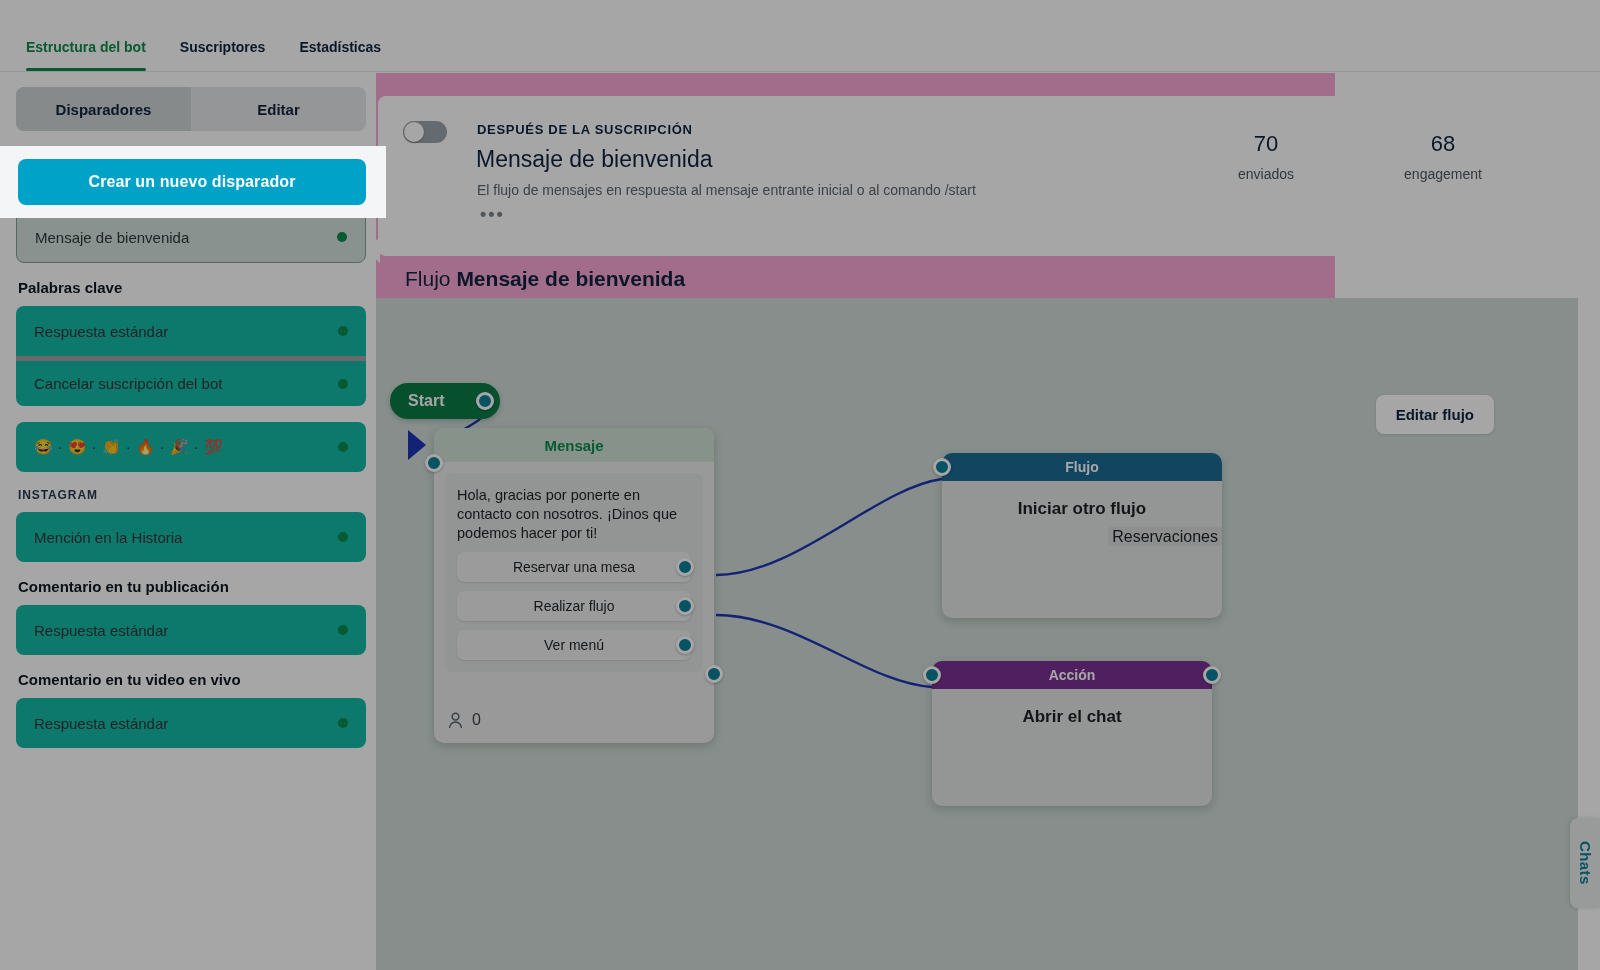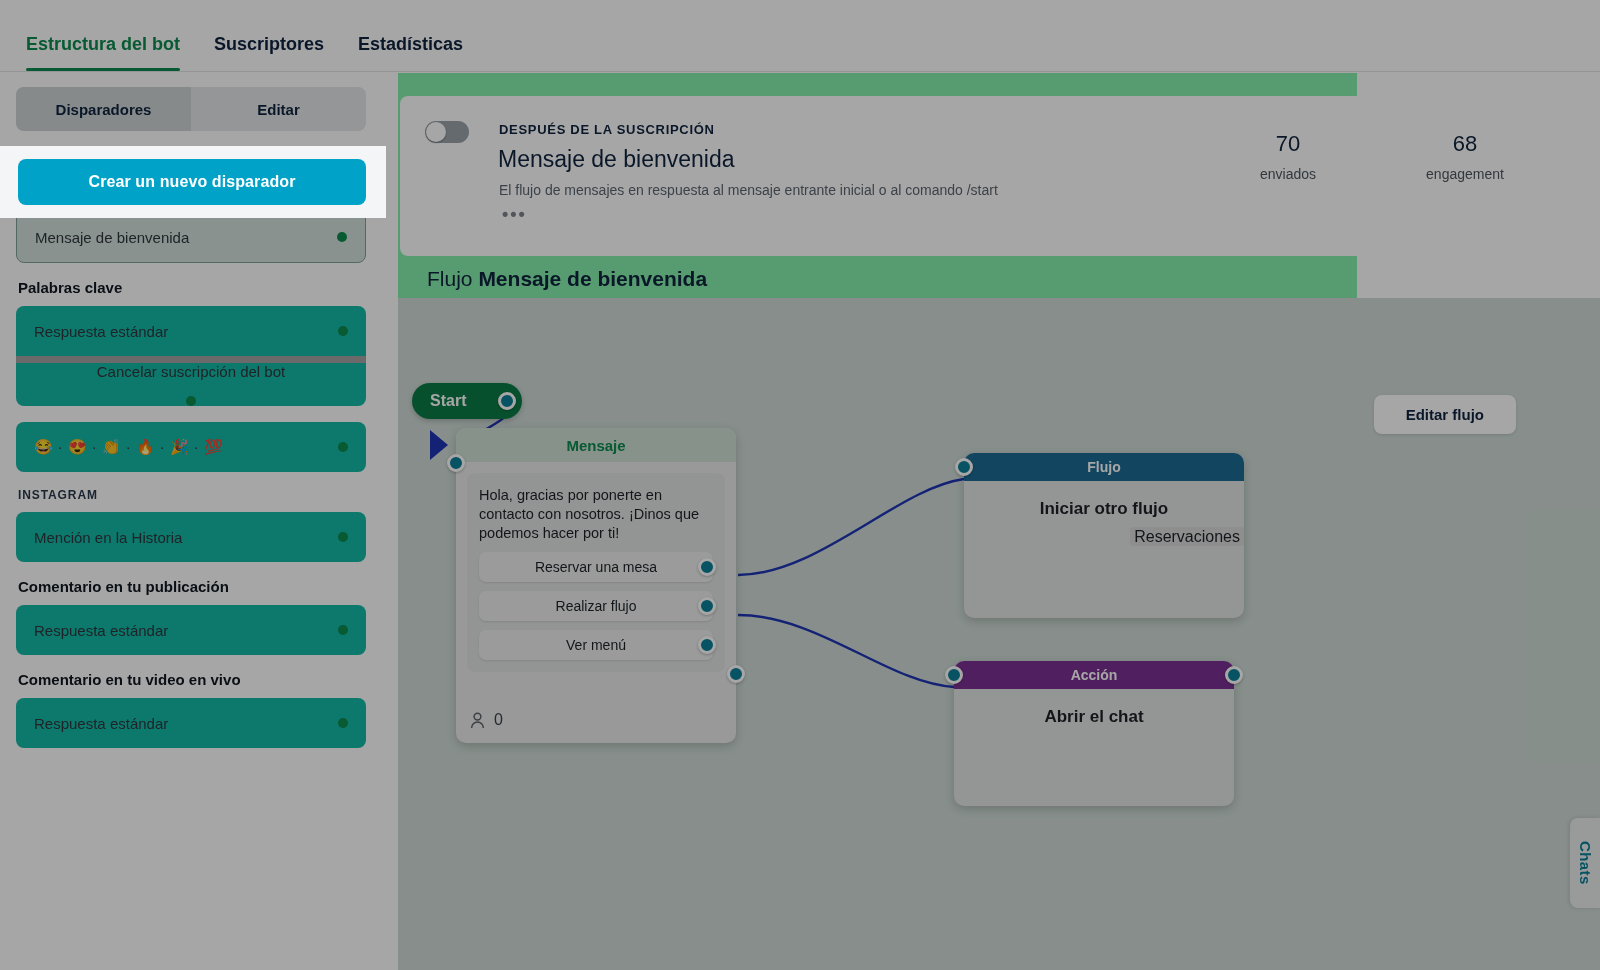--- a/index.html
+++ b/index.html
@@ -50,21 +50,21 @@
   
   #topbar {
     position: absolute; left: 0; top: 0;
     width: 1600px; height: 72px;
     background: #ffffff;
     border-bottom: 1px solid #e3e5e6;
   }
   .top-tabs { display: flex; align-items: flex-end; height: 100%; padding-left: 26px; gap: 34px; }
   .top-tab {
     position: relative;
-    font-size: 18px; font-weight: bold;
+    font-size: 14px; font-weight: bold;
     color: #10243e;
     padding-bottom: 16px;
     cursor: pointer;
     white-space: nowrap;
     margin-top: 24px;
   }
   .top-tab.active { color: #0c8a4d; }
   .top-tab.active::after {
     content: "";
     position: absolute; left: 0; right: 0; bottom: 0;
@@ -109,21 +109,21 @@
     border: 1px solid #7fa398;
   }
   .list-row {
     height: 50px;
     display: flex; align-items: center;
     padding: 0 18px;
     font-size: 15px; color: #31373d;
     cursor: pointer;
     position: relative;
   }
-  .list-row + .list-row { border-top: 7px solid #a3a3a3; flex-direction: column; }
+  .list-row + .list-row { border-top: 5px solid #a3a3a3; }
   .list-row .label { flex: 1; white-space: nowrap; overflow: hidden; text-overflow: ellipsis; }
   .dot {
     width: 10px; height: 10px; border-radius: 50%;
     background: #0c8a4d; flex: 0 0 auto;
   }
   .emoji-row { font-size: 15px; letter-spacing: .5px; }
 
   .section-title {
     font-size: 15px; font-weight: bold; color: #0f1720;
     margin: 2px 0 10px 2px;
@@ -138,23 +138,23 @@
     left: 366px; top: 237px;
     width: 0; height: 0;
     border-top: 13px solid transparent;
     border-bottom: 13px solid transparent;
     border-right: 14px solid #ffffff;
     z-index: 5;
   }
 
   
   #main {
-    position: absolute; left: 398px; top: 73px;
+    position: absolute; left: 376px; top: 73px;
     width: 959px; height: 897px;
-    background: #86efac;
+    background: #f9a8d4;
   }
   #header-card {
     position: absolute; left: 2px; top: 23px;
     width: 1183px; height: 160px;
     background: #ffffff;
     border-radius: 8px;
   }
   .toggle {
     position: absolute; left: 25px; top: 25px;
     width: 44px; height: 22px;
@@ -203,21 +203,21 @@
 
   
   #canvas {
     position: absolute; left: 0px; top: 225px;
     width: 1202px; height: 672px;
     background: #cfdbd6;
     overflow: hidden;
   }
   #edit-flujo {
     position: absolute; right: 84px; top: 97px;
-    padding: 11px 32px;
+    padding: 11px 20px;
     background: #ffffff;
     border-radius: 8px;
     font-size: 15px; font-weight: bold; color: #10243e;
     cursor: pointer;
     box-shadow: 0 1px 3px rgba(0,0,0,.12);
   }
 
   .port {
     position: absolute;
     width: 18px; height: 18px; border-radius: 50%;

